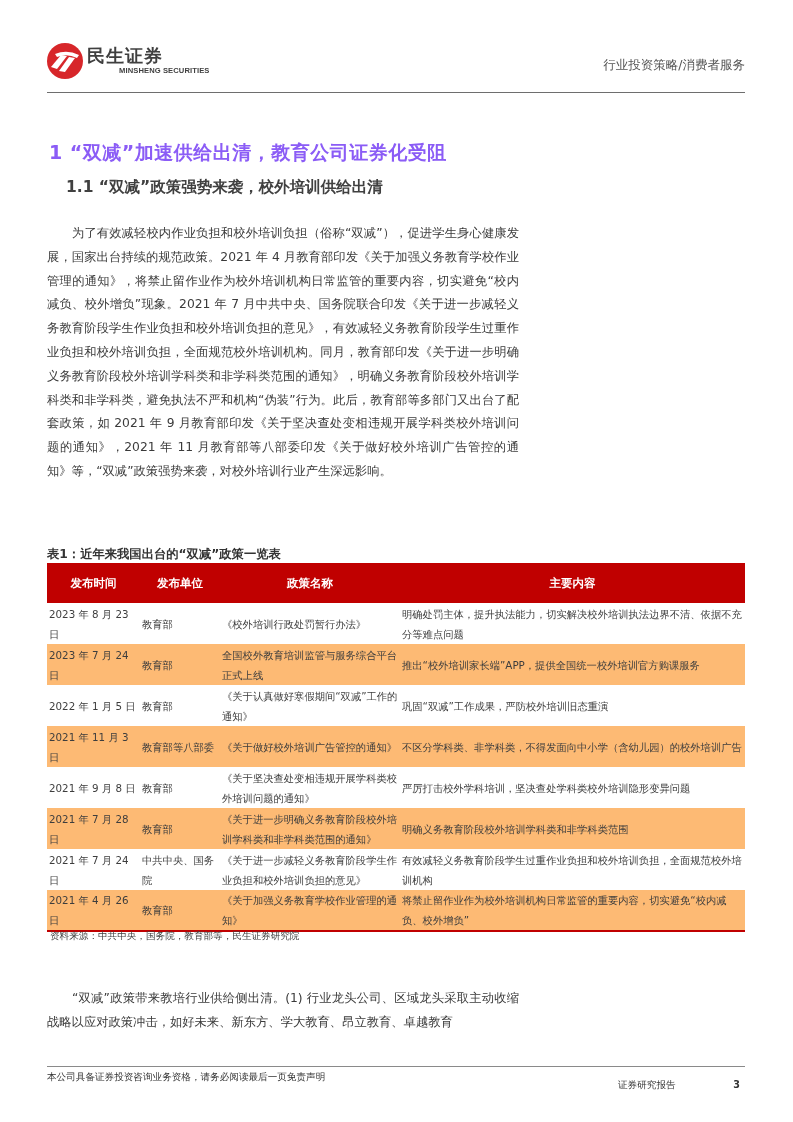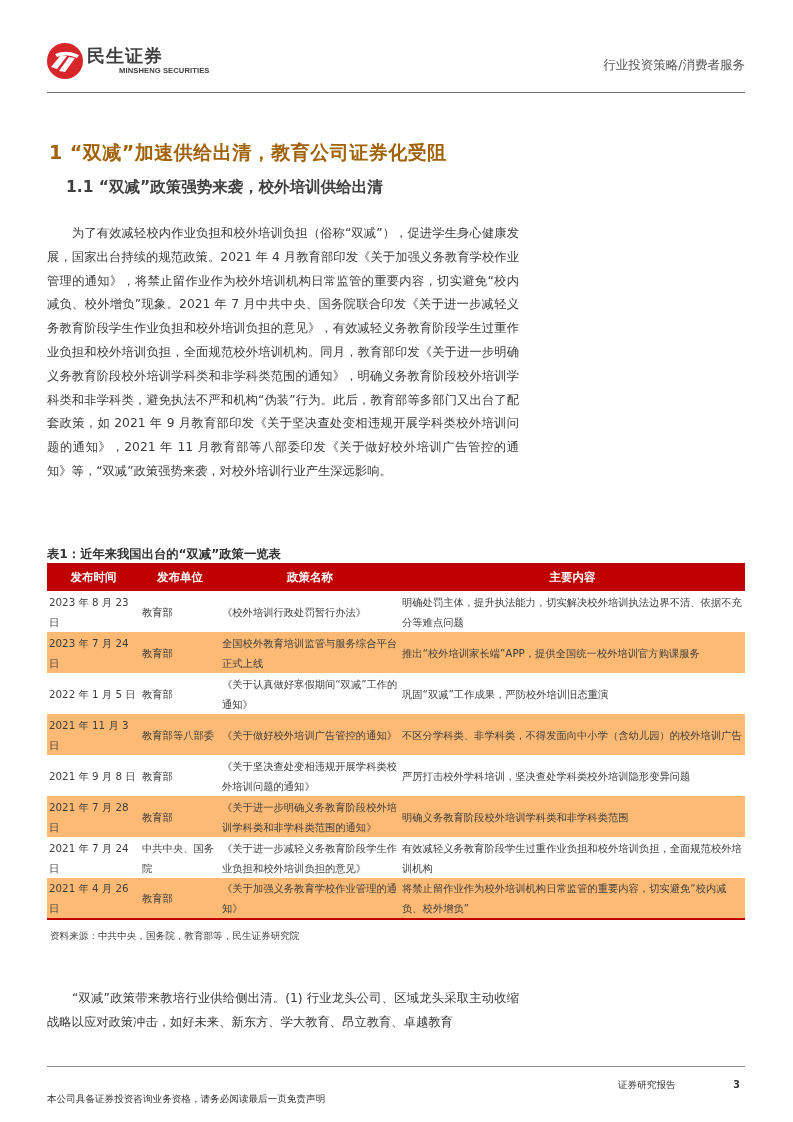--- a/index.html
+++ b/index.html
@@ -28,21 +28,21 @@
     .logo-en {
       font-family: "Liberation Sans", sans-serif; font-weight: bold;
       font-size: 7.6px; color: #3f3f3f; line-height: 10px; letter-spacing: 0.1px; margin-left: 32px;
     }
     .header-right {
       position: absolute; right: 0; top: 14px;
       font-size: 12.5px; color: #555; letter-spacing: 0;
     }
     .h1 {
       position: absolute; left: 49px; top: 140px;
-      font-size: 19px; font-weight: bold; color: #a16207;
+      font-size: 19px; font-weight: bold; color: #8b5cf6;
       letter-spacing: 0.5px;
     }
     .h2 {
       position: absolute; left: 66px; top: 177px;
       font-size: 15.5px; font-weight: bold; color: #404040;
     }
     .para {
       position: absolute; left: 47px; width: 472px;
       font-size: 12.3px; line-height: 23.8px; color: #3a3a3a;
       text-align: justify; text-indent: 25px;
@@ -53,39 +53,39 @@
       position: absolute; left: 47px; top: 546px;
       font-size: 12.3px; font-weight: bold; color: #333;
     }
     table.policy {
       position: absolute; left: 47px; top: 563px; width: 698px;
       border-collapse: collapse; table-layout: fixed;
       font-size: 10.3px; color: #3d3d3d;
     }
     table.policy th {
       background: #c00000; color: #fff; font-weight: bold;
-      height: 28px; font-size: 11.5px; text-align: center;
+      height: 40px; font-size: 11.5px; text-align: center;
     }
     table.policy td {
       vertical-align: middle;
       line-height: 20px; padding: 0 2px; height: 41px;
     }
     table.policy tr.odd td { background: #ffffff; }
     table.policy tr.even td { background: #fdba74; }
     table.policy tbody tr:last-child td { border-bottom: 2.5px solid #c00000; }
     .source {
       position: absolute; left: 50px; top: 930px;
       font-size: 9.6px; color: #404040;
     }
     .footer {
       position: absolute; left: 47px; top: 1066px; width: 698px;
       border-top: 1.5px solid #8a8a8a;
     }
     .footer-left {
-      position: absolute; left: 0; top: 26px; font-size: 9.6px; color: #333;
+      position: absolute; left: 0; top: 4px; font-size: 9.6px; color: #333;
     }
     .footer-report {
       position: absolute; left: 571px; top: 12px; font-size: 9.6px; color: #333;
     }
     .footer-page {
       position: absolute; right: 5px; top: 12px; font-size: 9.6px; font-weight: bold; color: #333;
     }
   </style>
 </head>
 <body>

